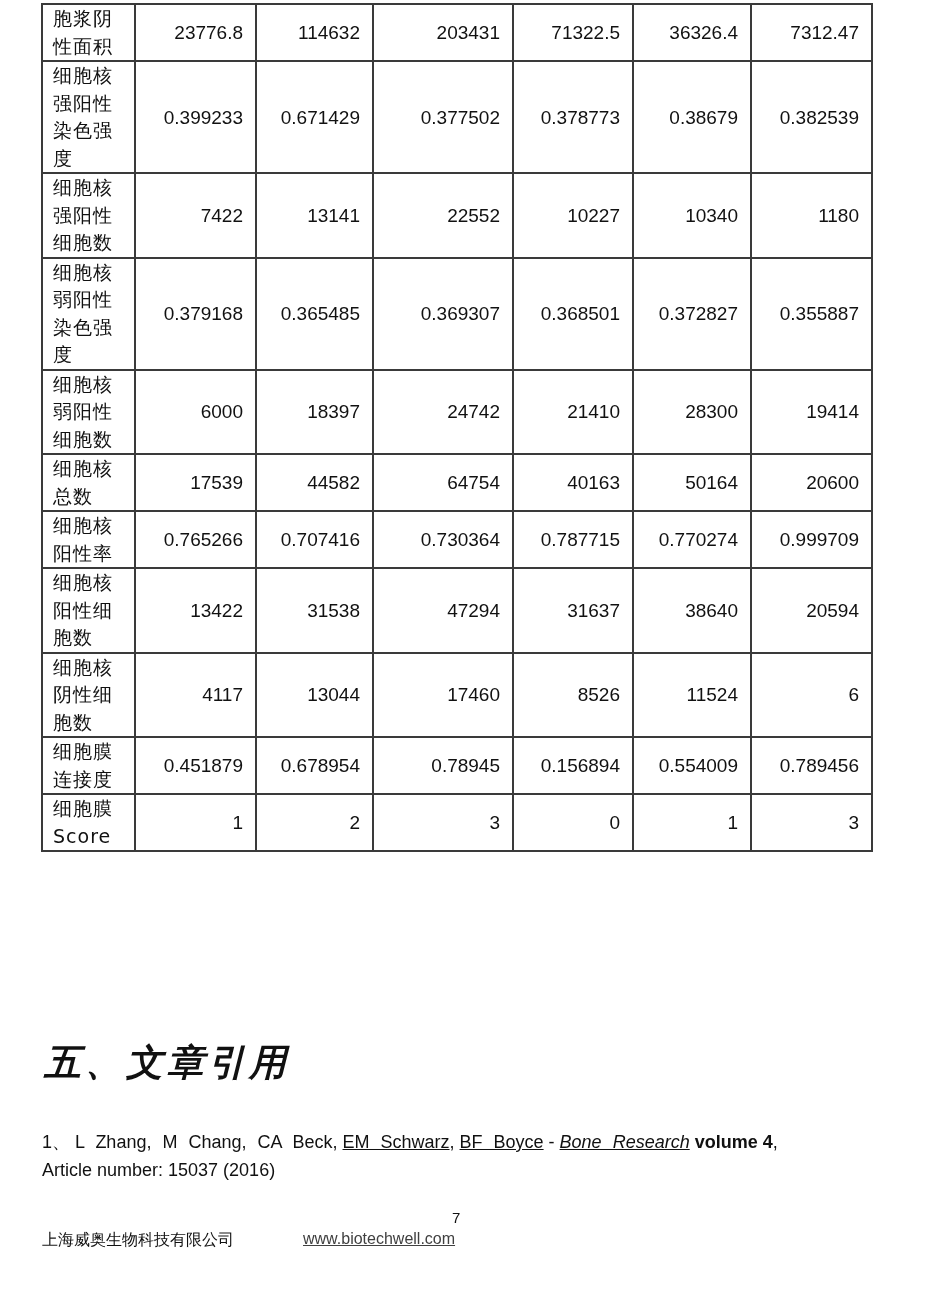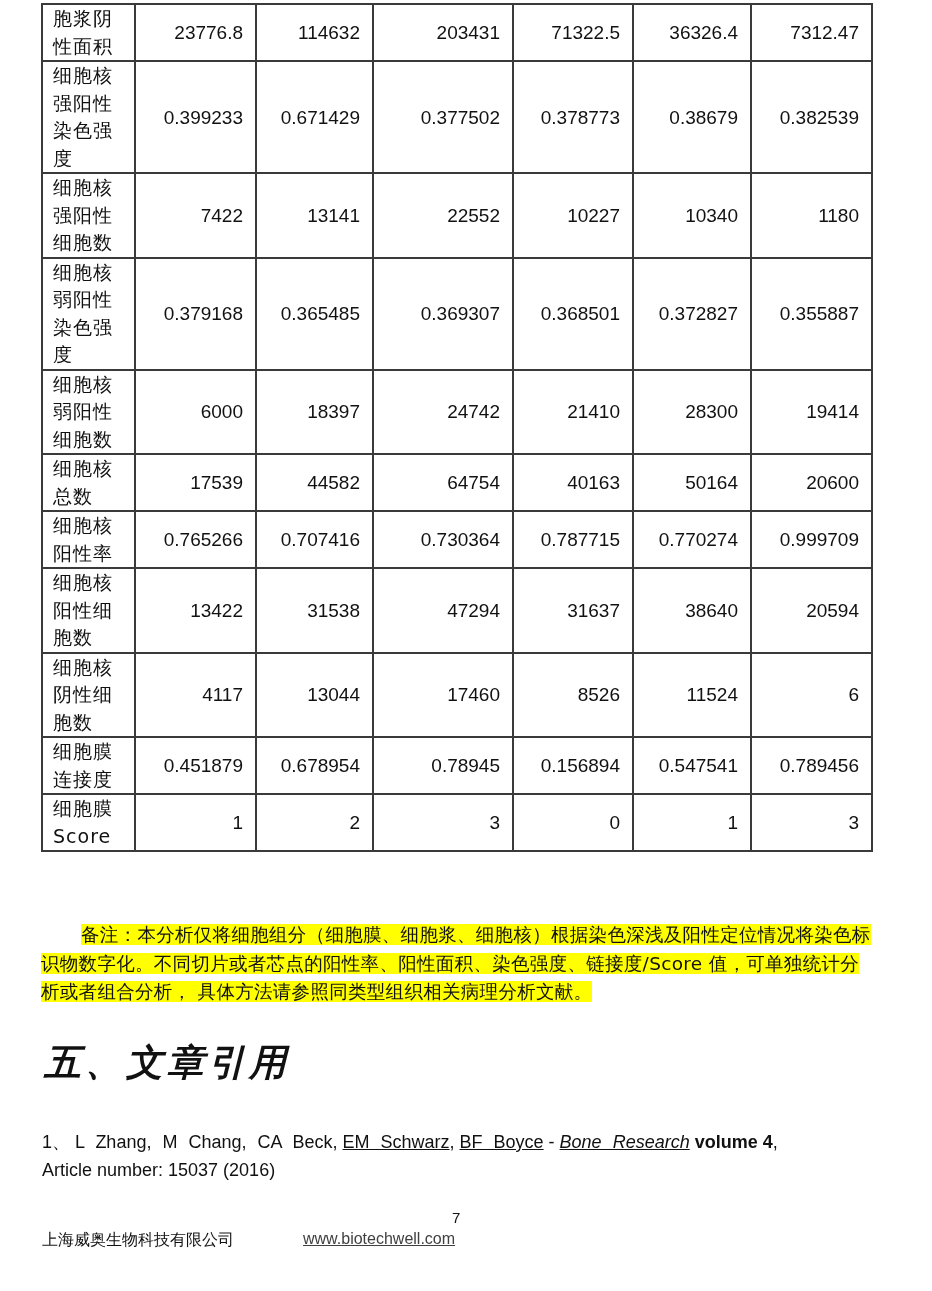--- a/index.html
+++ b/index.html
@@ -191,41 +191,38 @@
         </tr>
         <tr style="height: 56px;">
           <td class="label">
             <div>细胞膜</div>
             <div>连接度</div>
           </td>
           <td class="num">0.451879</td>
           <td class="num">0.678954</td>
           <td class="num">0.78945</td>
           <td class="num">0.156894</td>
-          <td class="num">0.547541</td>
+          <td class="num">0.554009</td>
           <td class="num">0.789456</td>
         </tr>
         <tr style="height: 55px;">
           <td class="label">
             <div>细胞膜</div>
             <div>Score</div>
           </td>
           <td class="num">1</td>
           <td class="num">2</td>
           <td class="num">3</td>
           <td class="num">0</td>
           <td class="num">1</td>
           <td class="num">3</td>
         </tr>
       </tbody>
   </table>
 
-  <div class="note">
-    <span class="indent"></span><span class="hl">备注：本分析仅将细胞组分（细胞膜、细胞浆、细胞核）根据染色深浅及阳性定位情况将染色标识物数字化。不同切片或者芯点的阳性率、阳性面积、染色强度、链接度/Score 值，可单独统计分析或者组合分析， 具体方法请参照同类型组织相关病理分析文献。</span>
-  </div>
 
   <div class="heading">五、文章引用</div>
 
   <div class="ref">
     <span>1、</span>
     <span class="w">L Zhang, M Chang, CA Beck,</span>
     <span class="u w">EM Schwarz</span><span>,</span>
     <span class="u w">BF Boyce</span><span> - </span>
     <span class="it w">Bone Research</span>
     <span class="b">volume 4</span><span>,</span><br>

